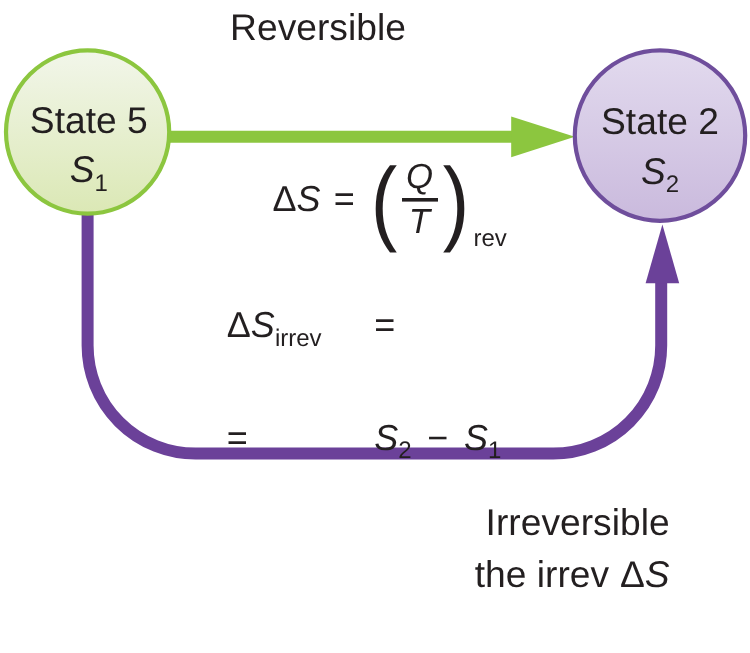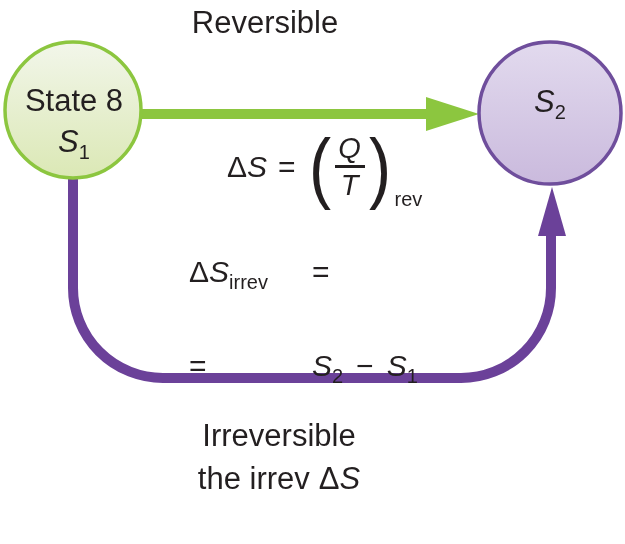--- a/index.html
+++ b/index.html
@@ -22,21 +22,21 @@
   .eq1{left:227px;top:133px;display:flex;align-items:center;font-size:30px;}
   .eq1 .eqsign{margin:0 11px;}
   .paren{font-size:78px;line-height:0.88;font-weight:400;transform:scaleX(0.85);}
   .frac{display:flex;flex-direction:column;align-items:center;font-size:29px;line-height:1.02;padding:0 2px;min-width:30px;}
   .fbar{width:100%;height:3px;background:#231f20;margin:2px 0 3px 0;}
   .revsub{font-size:20px;align-self:flex-end;transform:translateY(9px);margin-left:2px;}
   
   .eq2{left:189px;top:252px;display:grid;grid-template-columns:auto auto auto;column-gap:16px;row-gap:0;font-size:30px;line-height:40px;align-items:baseline;gap:44px;}
   .mnss{margin:0 13px;}
   
-  .caption{top:414px;left:0;width:558px;text-align:center;font-size:31px;line-height:43px;}
+  .caption{top:414px;left:0;width:558px;text-align:right;font-size:31px;line-height:43px;}
   .caption .pre{margin-right:9px;}
 </style>
 </head>
 <body>
 
 <div class="canvas">
 
   <svg class="shapes" width="625" height="544" viewBox="0 0 625 544">
     <defs>
       <linearGradient id="gGreen" x1="0" y1="0" x2="0" y2="1">
@@ -57,25 +57,26 @@
 
     <circle cx="73" cy="110" r="68" fill="url(#gGreen)" stroke-width="3.5" stroke="#8CC63F"></circle>
     <circle cx="550" cy="113" r="71" fill="url(#gPurple)" stroke-width="3.5" stroke="#6F4E9C"></circle>
   </svg>
 
   <div class="txt title">
     <div>Reversible</div>
   </div>
 
   <div class="txt state state1">
-    <div>State 8</div>
+    <div>State 5</div>
     <div><span class="it">S</span><span class="sb">1</span></div>
   </div>
 
   <div class="txt state state2">
+    <div>State 2</div>
     <div><span class="it">S</span><span class="sb">2</span></div>
   </div>
 
   <div class="txt eq1">
     <span><span class="up">Δ</span><span class="it">S</span></span>
     <span class="eqsign">=</span>
     <span class="paren">(</span>
     <span class="frac">
       <span class="it">Q</span>
       <span class="fbar"></span>

